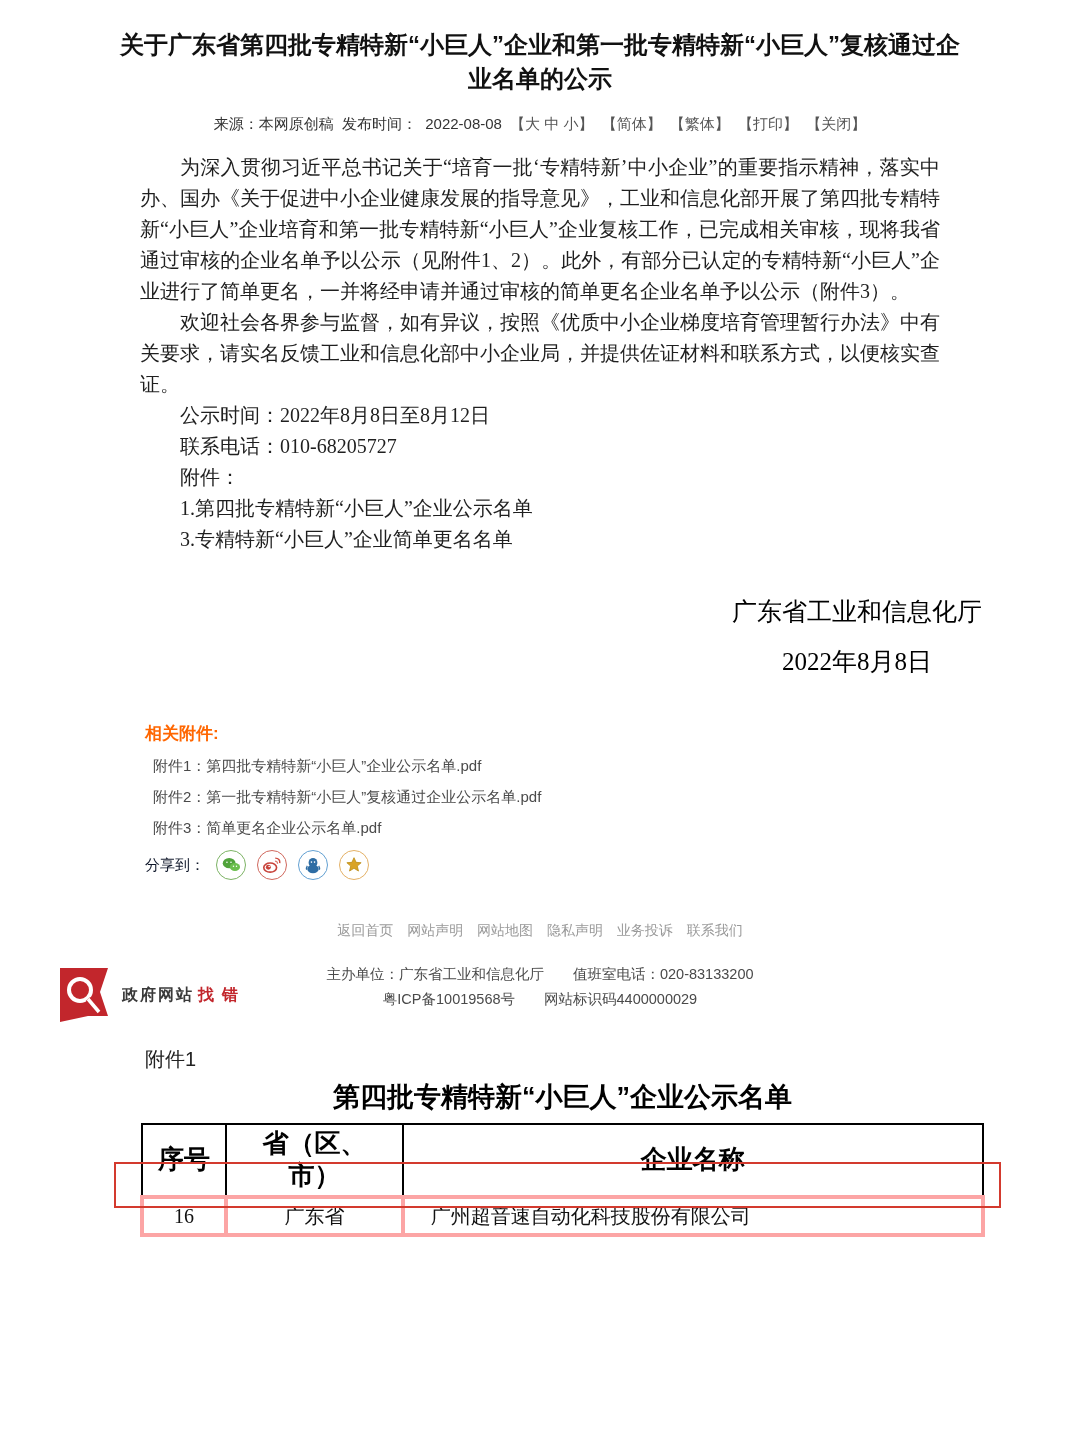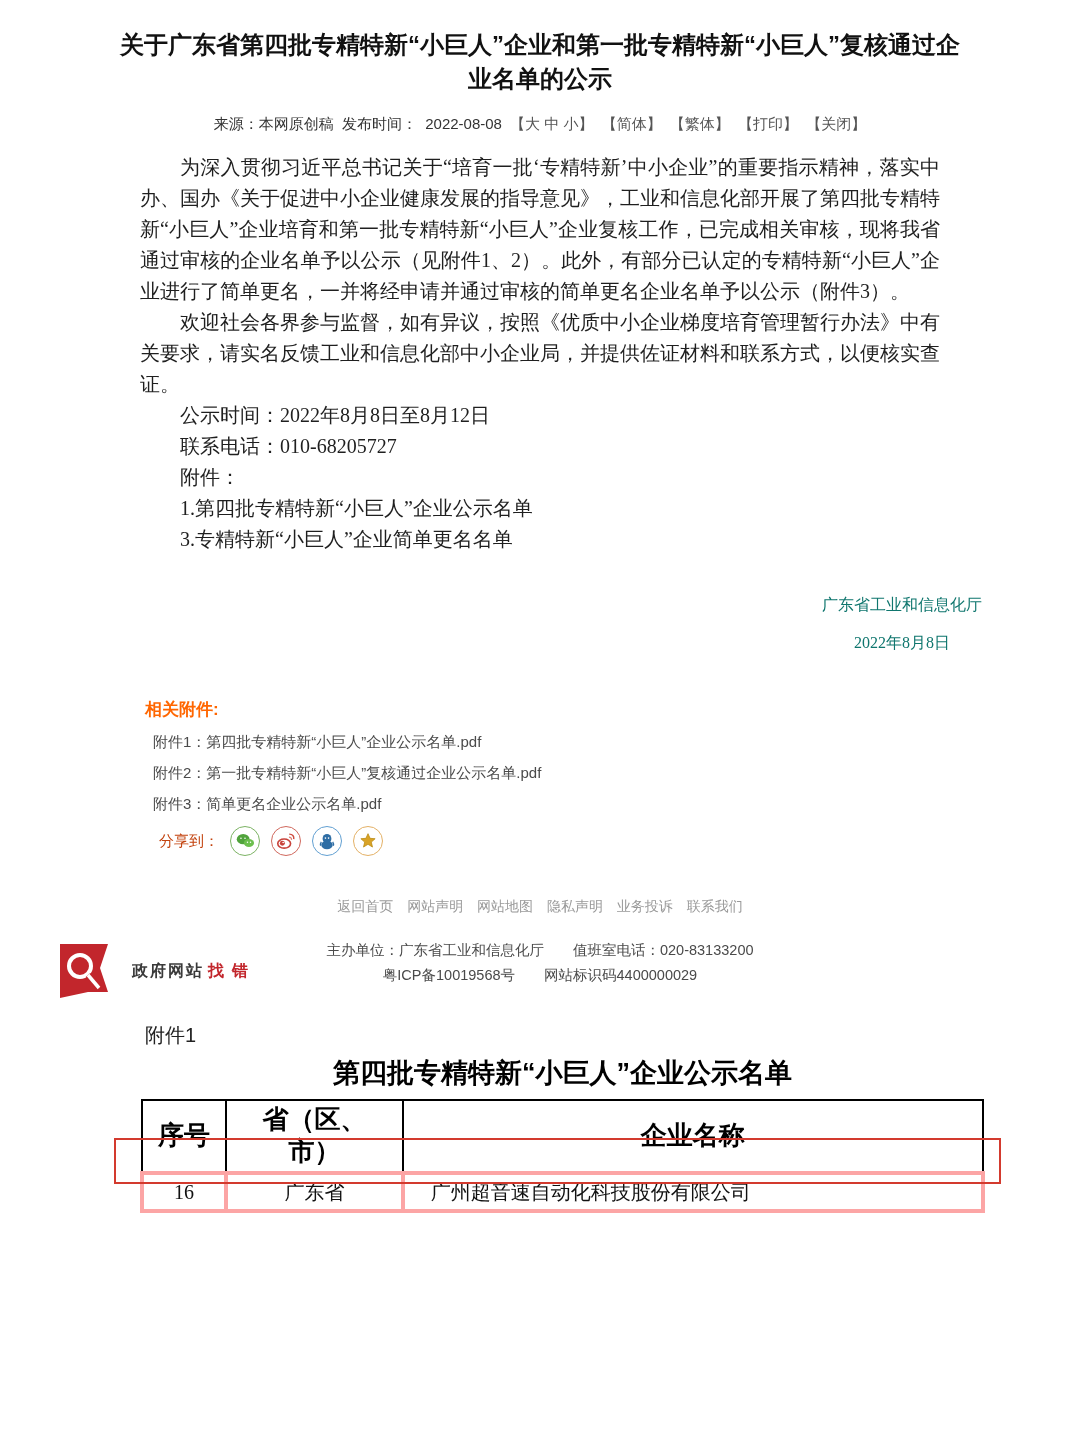--- a/index.html
+++ b/index.html
@@ -15,43 +15,43 @@
   .article{margin:18px 140px 0 140px;font-family:"Liberation Serif","DejaVu Serif",serif;
            font-size:20px;line-height:31px;color:#1f1f1f;}
   .article p{margin:0;text-indent:2em;}
   .article p.just{text-align:justify;}
   .p2{margin-top:14px;}
   .line-time{margin-top:20px;}
   .line-tel{margin-top:14px;}
   .att-label{margin-top:44px;}
   .att-item{margin-top:15px;}
   .signature{margin:40px 98px 0 auto;display:table;text-align:center;
-             font-family:"Liberation Serif","DejaVu Serif",serif;font-size:16px;color:#0f766e;}
+             font-family:"Liberation Serif","DejaVu Serif",serif;font-size:25px;color:#000000;}
   .signature .sign-date{margin-top:17px;}
   
   .related{margin:44px 0 0 145px;}
   .related-h{font-size:17px;font-weight:bold;color:#ff6600;margin:0;}
   .file-line{margin-top:12px;font-size:15px;color:#4a4a4a;margin-left:8px;}
   .file-line a{color:#4a4a4a;text-decoration:none;cursor:pointer;}
   .share-row{margin-top:12px;display:flex;align-items:center;gap:11px;}
-  .share-label{font-size:15px;color:#c2410c;margin-left:14px;}
+  .share-label{font-size:15px;color:#0f172a;}
   .sicon{width:30px;height:30px;border-radius:50%;display:inline-flex;align-items:center;
          justify-content:center;box-sizing:border-box;cursor:pointer;background:#fff;}
   .sicon svg{width:22px;height:22px;}
   .ic-wechat{border:1px solid #7cb364;}
   .ic-weibo{border:1px solid #d0685d;}
   .ic-qq{border:1px solid #62a0d2;}
   .ic-qzone{border:1px solid #e4b166;}
   
   .footer-nav{margin-top:42px;text-align:center;font-size:14px;color:#999;}
   .footer-nav span{margin:0 5px;cursor:pointer;}
   .footer-info{position:relative;margin-top:22px;text-align:center;font-size:14.5px;
                color:#4a4a4a;line-height:25px;}
   .gov-error{position:absolute;left:58px;top:4px;display:flex;align-items:center;cursor:pointer;}
-  .gov-error .txt{margin-left:18px;text-align:center;}
+  .gov-error .txt{margin-left:8px;text-align:center;}
   .gov-error .t1{font-size:16px;font-weight:bold;color:#3a3a3a;letter-spacing:2px;}
   .gov-error .rule{height:2px;background:#c2262c;margin:2px 0;}
   .gov-error .t2{font-size:16px;font-weight:bold;color:#c2262c;letter-spacing:8px;}
   .badges{position:absolute;right:72px;top:-2px;display:flex;gap:16px;align-items:center;}
   
   .annex{margin-top:34px;}
   .annex-label{margin-left:145px;font-size:20px;color:#222;}
   .annex-title{margin:6px 95px 0 140px;text-align:center;font-size:27px;font-weight:bold;color:#000;}
   .tbl-wrap{position:relative;margin:8px 95px 0 140px;}
   table.annex-tbl{width:100%;border-collapse:collapse;table-layout:fixed;

